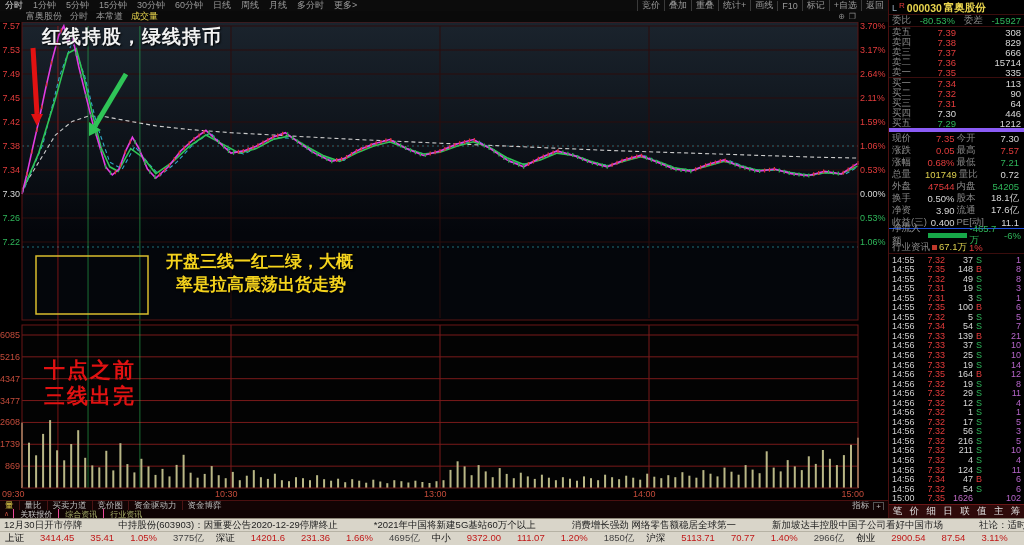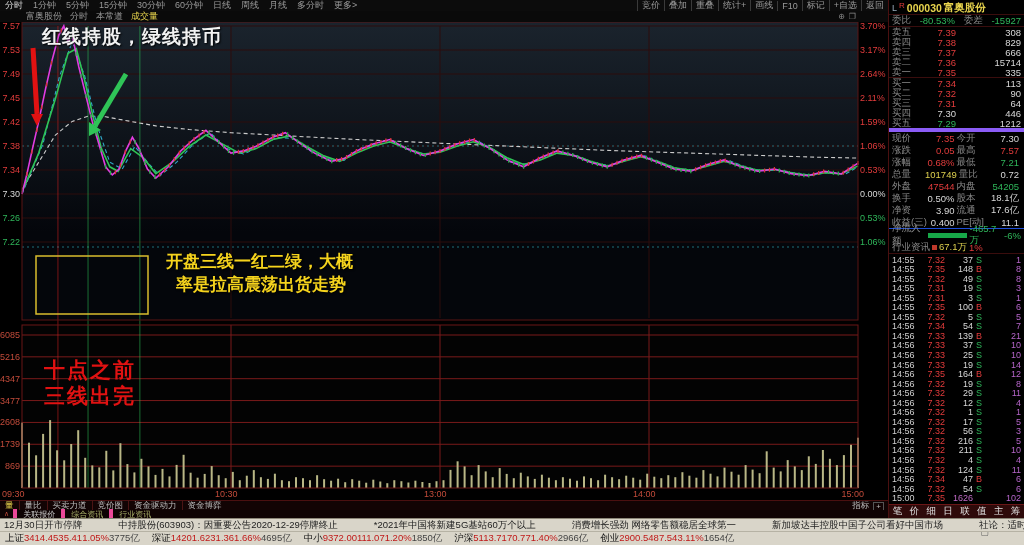--- a/index.html
+++ b/index.html
@@ -39,21 +39,21 @@
          border-top:1px solid #4a1010;display:flex;justify-content:space-between;align-items:center;font-size:8.5px;color:#bbb;}
   #tabs1-items{display:flex;height:10px;align-items:center;}
   .t1item{padding:0 5px;white-space:nowrap;}
   .t1item+.t1item{border-left:1px solid #4a1414;}
   .t1item.sel{color:#e8d44d;}
   #tabs1-right{display:flex;align-items:center;gap:4px;padding-right:4px;color:#bbb;}
   .plusbox{border:1px solid #555;padding:0 2px;line-height:7px;font-size:8px;}
   #tabs2{position:absolute;left:0;top:510px;width:888px;height:8px;background:#0e0303;
          display:flex;align-items:center;font-size:8px;color:#ccc;}
   .caret{color:#c24b3a;padding:0 4px;font-size:7px;}
-  .t2item{padding:0 6px;border-left:4px solid #ec4899;white-space:nowrap;}
+  .t2item{padding:0 6px;border-left:1px solid #ec4899;white-space:nowrap;}
   .t2item.g2{color:#aab26a;}
   
   #panel{position:absolute;left:888px;top:0;width:136px;height:518px;background:#000;
          border-left:1px solid #4a1010;box-sizing:border-box;display:flex;flex-direction:column;font-size:9.5px;color:#ccc;}
   #p-head{height:13px;display:flex;align-items:center;gap:2px;padding:1px 3px 0 3px;
           border-bottom:1px solid #3a0d0d;}
   .ltag{color:#9ab;font-size:9px;} .rtag{color:#e23c3c;font-size:8px;margin-top:-4px;}
   .sym{color:#e8d44d;font-weight:bold;font-size:10.5px;white-space:nowrap;}
   .prow{display:flex;align-items:center;justify-content:space-between;padding:0 3px;}
   #p-weibi{height:11px;border-bottom:1px solid #3a0d0d;}
@@ -83,21 +83,21 @@
   #p-tabs{height:13px;background:#2e0a0a;border-top:1px solid #6b1717;display:flex;
           align-items:center;justify-content:space-around;color:#e0e0e0;font-size:9.5px;}
   
   #ticker{position:absolute;left:0;top:518px;width:1024px;height:13px;background:#d9d5c9;
           border-top:1px solid #8a8678;display:flex;align-items:center;font-size:9.5px;color:#222;
           overflow:hidden;white-space:nowrap;box-sizing:border-box;padding:0 4px;}
   #ticker span{margin-right:36px;}
   #statusbar{position:absolute;left:0;top:531px;width:1024px;height:14px;background:#d9d5c9;
              border-top:1px solid #b6b2a4;display:flex;align-items:center;font-size:9.5px;color:#222;
              box-sizing:border-box;padding:0 5px;overflow:hidden;white-space:nowrap;}
-  .idx{margin-right:12px;display:flex;gap:0;justify-content:flex-end;}
+  .idx{margin-right:12px;display:flex;gap:16px;justify-content:flex-end;}
   .idx .nm{color:#111;}
   .idx .red{color:#c01818;}
   .idx .amt{color:#444;}
   #sb-right{margin-left:auto;display:flex;align-items:center;gap:6px;flex-direction:column;}
   .sb-icon{color:#666;font-size:9px;}
   #src{color:#223;}
 </style>
 </head>
 <body>
 

